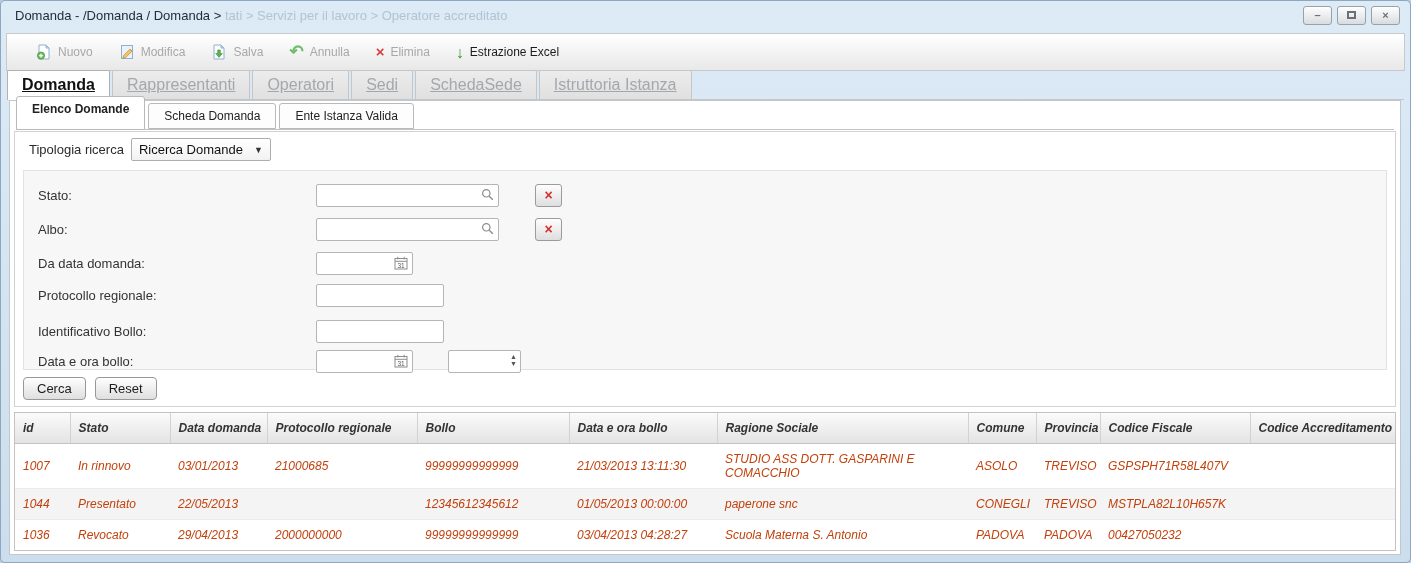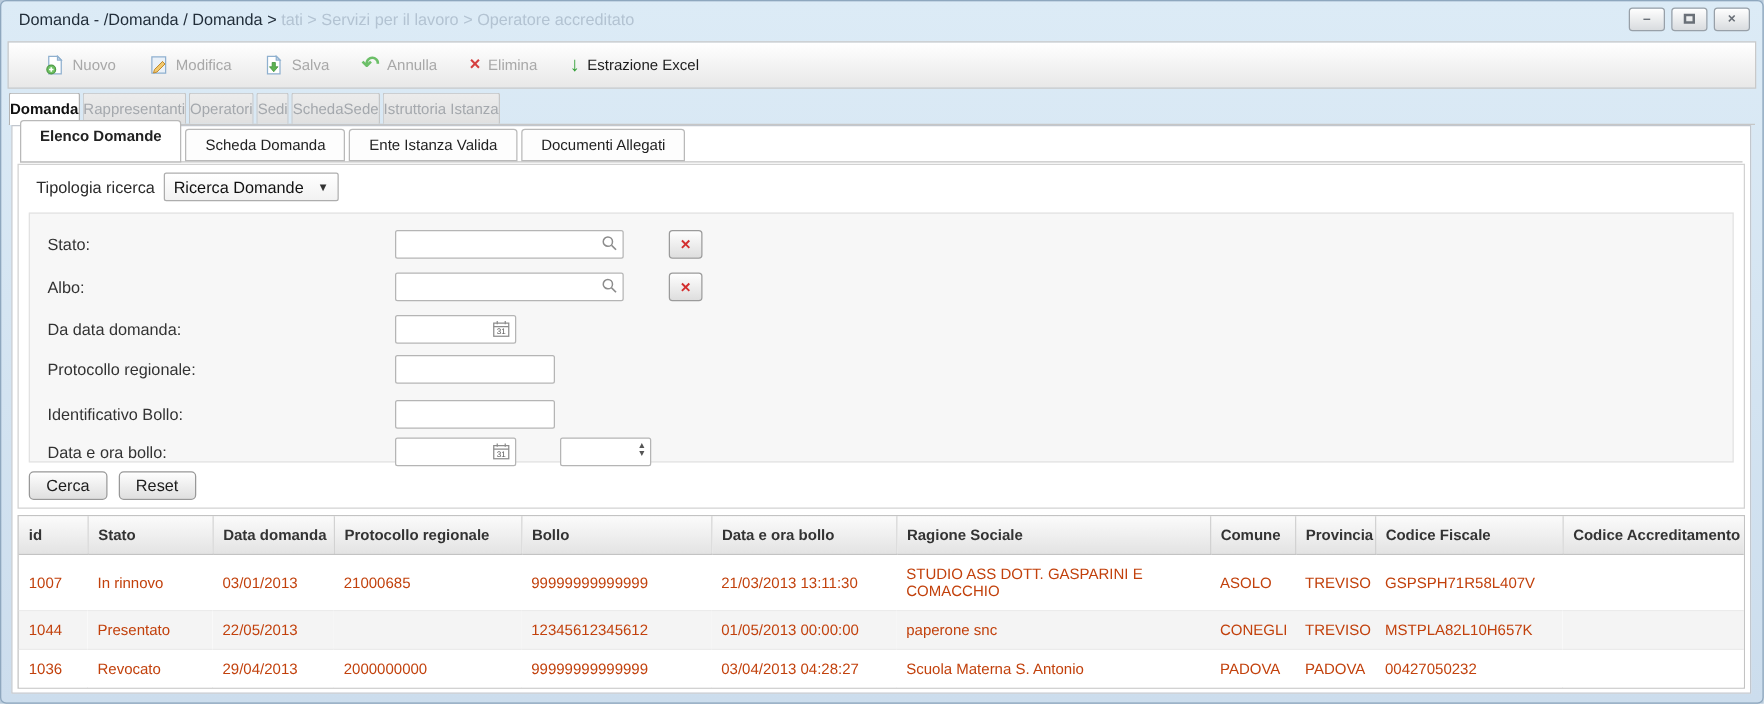--- a/index.html
+++ b/index.html
@@ -41,24 +41,24 @@
   .tb-btn svg { display:block; }
   .glyph-undo { color:#6cbf68; font-size:17px; font-weight:bold; line-height:14px; }
   .glyph-del { color:#d54040; font-size:15px; font-weight:bold; line-height:14px; }
   .glyph-down { color:#2f9e33; font-size:16px; font-weight:bold; line-height:15px; }
   
   .maintabs {
     position:absolute; top:74px; left:6px; right:6px; height:25px;
     display:flex; align-items:flex-end; border-bottom:1px solid #c6c6c6;
   }
   .mtab {
-    padding:5px 0; font-size:12px; color:#a4a8ad;
+    padding:5px 14px; font-size:16px; color:#a4a8ad;
     background:linear-gradient(#ececec,#e0e0e0);
     border:1px solid #c6c6c6; border-bottom:none; margin-right:2px;
-    border-radius:2px 2px 0 0; white-space:nowrap;
+    border-radius:2px 2px 0 0; white-space:nowrap;text-decoration:underline;
   }
   .mtab.active {
     background:#ffffff; color:#111; font-weight:bold;
     margin-bottom:-1px; padding-bottom:6px; border-color:#b2b2b2;
   }
   
   .content {
     position:absolute; top:99px; left:8px; right:9px; bottom:7px;
     background:#fff; border:1px solid #c2c7ce;
   }
@@ -101,21 +101,21 @@
   .txt-130 { width:128px; }
   .actions-row { position:absolute; left:8px; bottom:6px; display:flex; gap:9px; }
   .btn {
     padding:3px 13px; font-size:13px; color:#1c1c1c;
     border:1px solid #989898; border-radius:4px;
     background:linear-gradient(#fefefe,#dfdfdf);
     box-shadow:0 1px 0 rgba(255,255,255,.7) inset;
   }
   
   .grid { position:absolute; top:311px; left:4px; right:4px; border:1px solid #c3c3c3; background:#fff; }
-  table { width:100%; border-collapse:collapse; table-layout:fixed; }
+  table { width:100%; border-collapse:collapse; table-layout:fixed;font-style:italic; }
   th {
     background:linear-gradient(#fbfbfb,#e3e3e3);
     border-right:1px solid #d2d2d2; border-bottom:1px solid #c3c3c3;
     font-size:12px; font-weight:bold; color:#333; text-align:left;
     padding:8px 8px; white-space:nowrap; overflow:hidden;
   }
   th:last-child { border-right:none; }
   td {
     font-size:12px; color:#c2410c; padding:8px 8px;
     border-bottom:1px solid #ebebeb; overflow:hidden;
@@ -190,21 +190,20 @@
     <div class="mtab"><span>SchedaSede</span></div>
     <div class="mtab"><span>Istruttoria Istanza</span></div>
   </div>
 
   <div class="content">
 
     <div class="subtabs">
       <div class="stab active"><span>Elenco Domande</span></div>
       <div class="stab"><span>Scheda Domanda</span></div>
       <div class="stab"><span>Ente Istanza Valida</span></div>
-      <div class="stab"><span>Documenti Allegati</span></div>
     </div>
 
     <div class="search-panel">
       <div class="tipologia-row">
         <span>Tipologia ricerca</span>
         <div class="select">
           <span>Ricerca Domande</span>
           <span class="arrow">▼</span>
         </div>
       </div>

